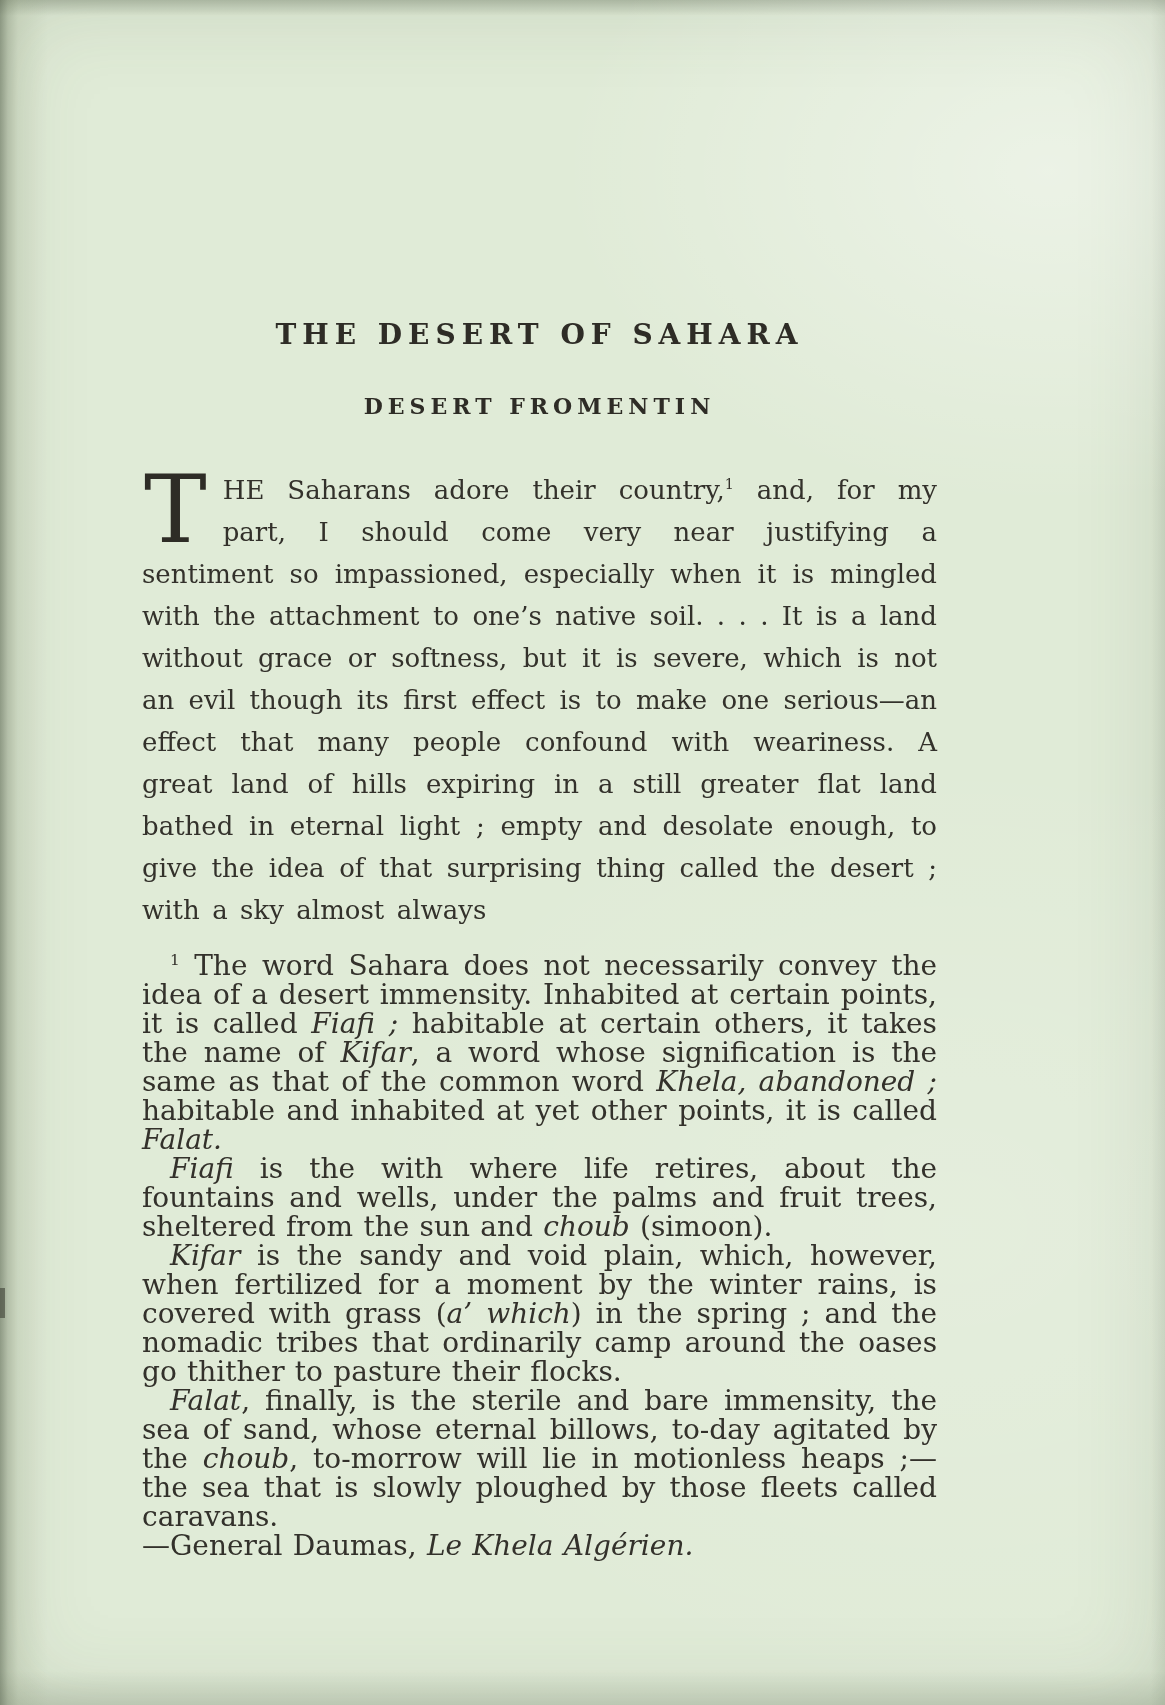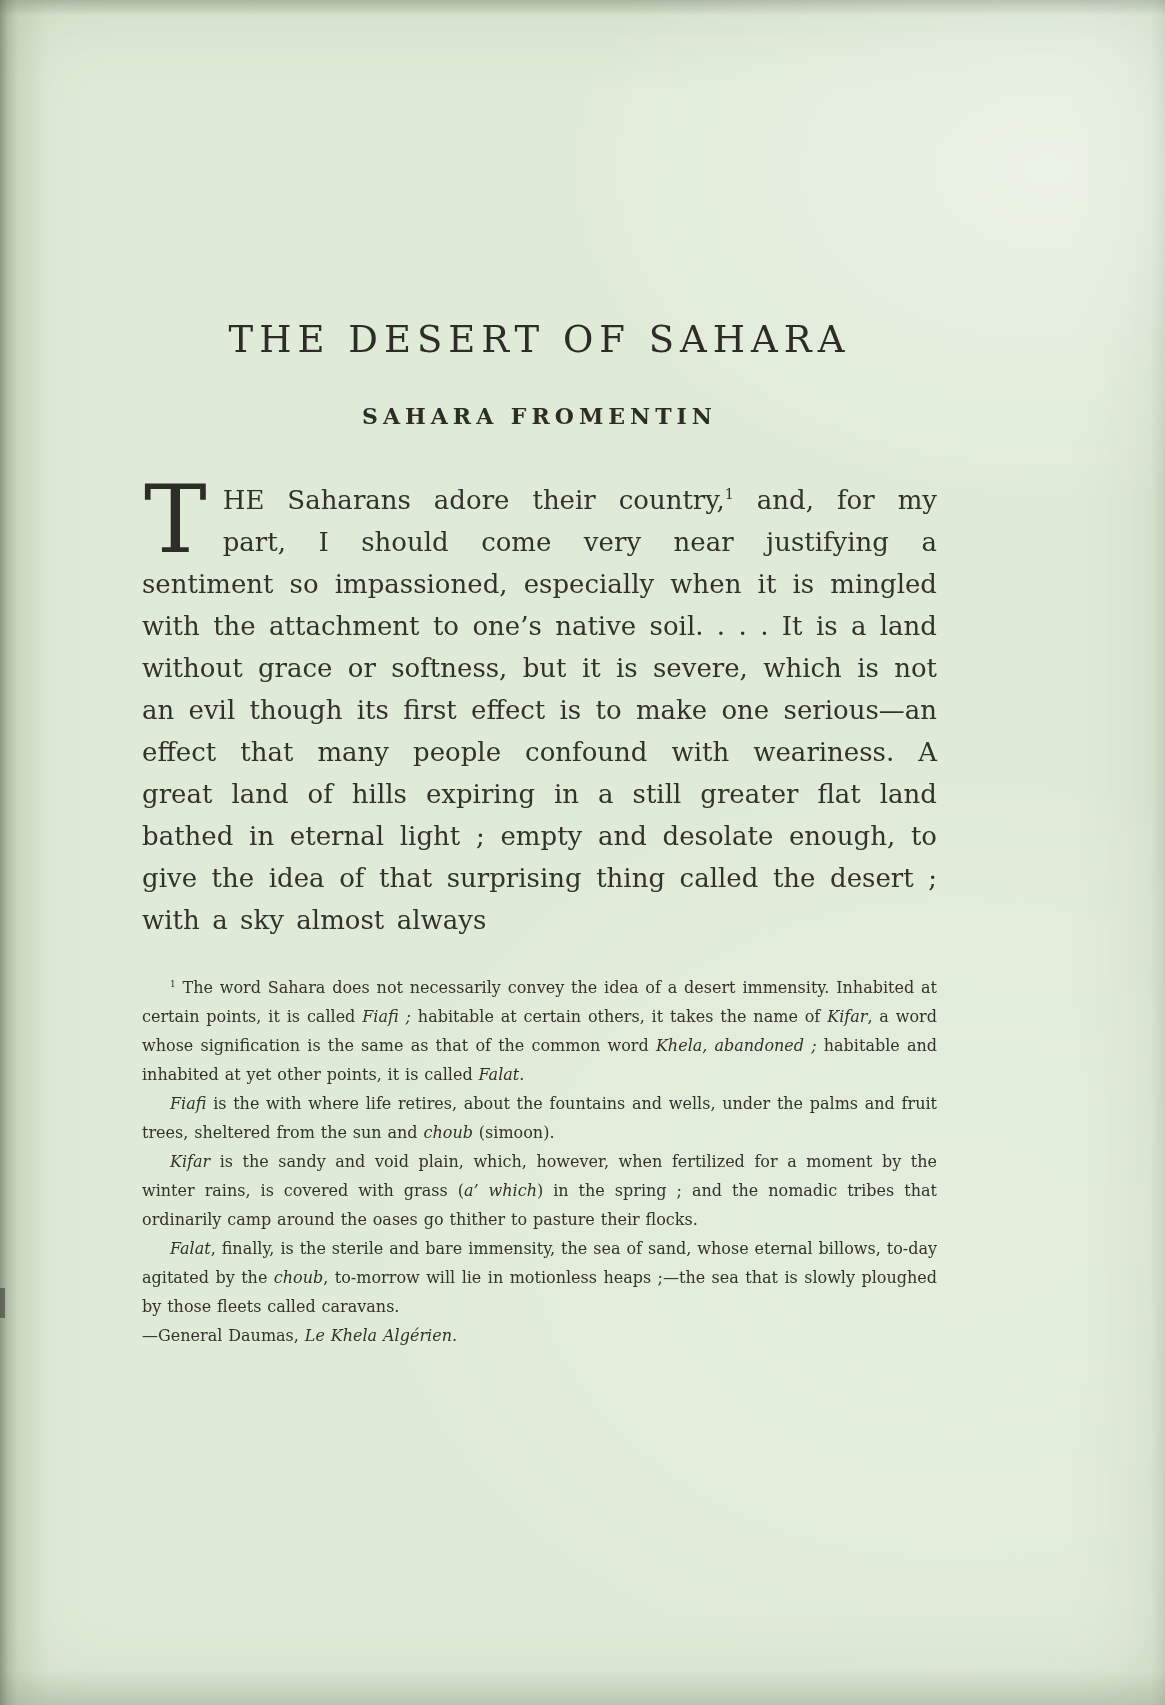--- a/index.html
+++ b/index.html
@@ -43,22 +43,22 @@
   .content {
     position: absolute;
     left: 142px;
     top: 0;
     width: 795px;
   }
 
   h1.title {
     margin: 318px 0 0 0;
     text-align: center;
-    font-size: 37px;
-    font-weight: normal;
+    font-size: 28px;
+    font-weight: bold;
     letter-spacing: 6px;
     color: #2e2c26;
   }
 
   h2.author {
     margin: 42px 0 0 0;
     text-align: center;
     font-size: 22px;
     font-weight: bold;
     letter-spacing: 5px;
@@ -81,22 +81,22 @@
     color: #2e2c26;
   }
 
   sup {
     font-size: 0.55em;
     line-height: 0;
     vertical-align: super;
   }
 
   .footnotes {
-    margin-top: 32px;
-    font-size: 16px;
+    margin-top: 20px;
+    font-size: 28px;
     line-height: 29px;
     text-align: justify;
     word-spacing: 0.05em;
   }
 
   .footnotes p {
     margin: 0;
     text-indent: 28px;
   }
 
@@ -115,21 +115,21 @@
 </head>
 <body>
 
 <div class="page">
   <div class="paper-shading"></div>
   <div class="edge-tick"></div>
 
   <div class="content">
     <h1 class="title">THE DESERT OF SAHARA</h1>
 
-    <h2 class="author">SAHARA FROMENTIN</h2>
+    <h2 class="author">DESERT FROMENTIN</h2>
 
     <p class="body-text"><span class="dropcap">T</span><span>HE Saharans adore their country,</span><sup>1</sup><span> and, for my part, I should come very near justifying a sentiment so impassioned, especially when it is mingled with the attachment to one’s native soil. . . . It is a land without grace or softness, but it is severe, which is not an evil though its first effect is to make one serious—an effect that many people confound with weariness. A great land of hills expiring in a still greater flat land bathed in eternal light ; empty and desolate enough, to give the idea of that surprising thing called the desert ; with a sky almost always</span></p>
 
     <div class="footnotes">
       <p><sup>1</sup><span> The word Sahara does not necessarily convey the idea of a desert immensity.  Inhabited at certain points, it is called </span><i>Fiafi ;</i><span> habitable at certain others, it takes the name of </span><i>Kifar</i><span>, a word whose signification is the same as that of the common word </span><i>Khela, abandoned ;</i><span> habitable and inhabited at yet other points, it is called </span><i>Falat.</i></p>
       <p><i>Fiafi</i><span> is the with where life retires, about the fountains and wells, under the palms and fruit trees, sheltered from the sun and </span><i>choub</i><span> (simoon).</span></p>
       <p><i>Kifar</i><span> is the sandy and void plain, which, however, when fertilized for a moment by the winter rains, is covered with grass (</span><i>a’ which</i><span>) in the spring ; and the nomadic tribes that ordinarily camp around the oases go thither to pasture their flocks.</span></p>
       <p><i>Falat</i><span>, finally, is the sterile and bare immensity, the sea of sand, whose eternal billows, to-day agitated by the </span><i>choub</i><span>, to-morrow will lie in motionless heaps ;—the sea that is slowly ploughed by those fleets called caravans.</span></p>
       <p class="attribution"><span>—General Daumas, </span><i>Le Khela Algérien.</i></p>
     </div>

